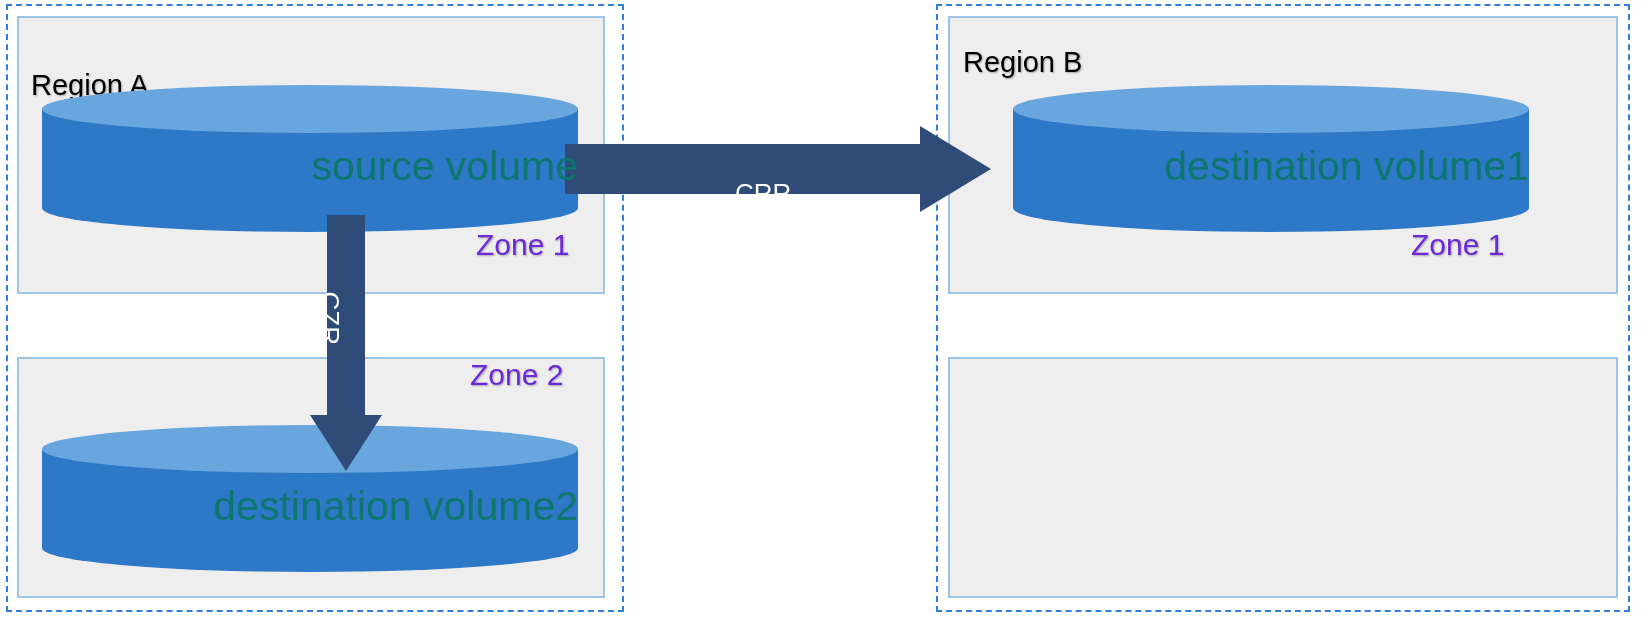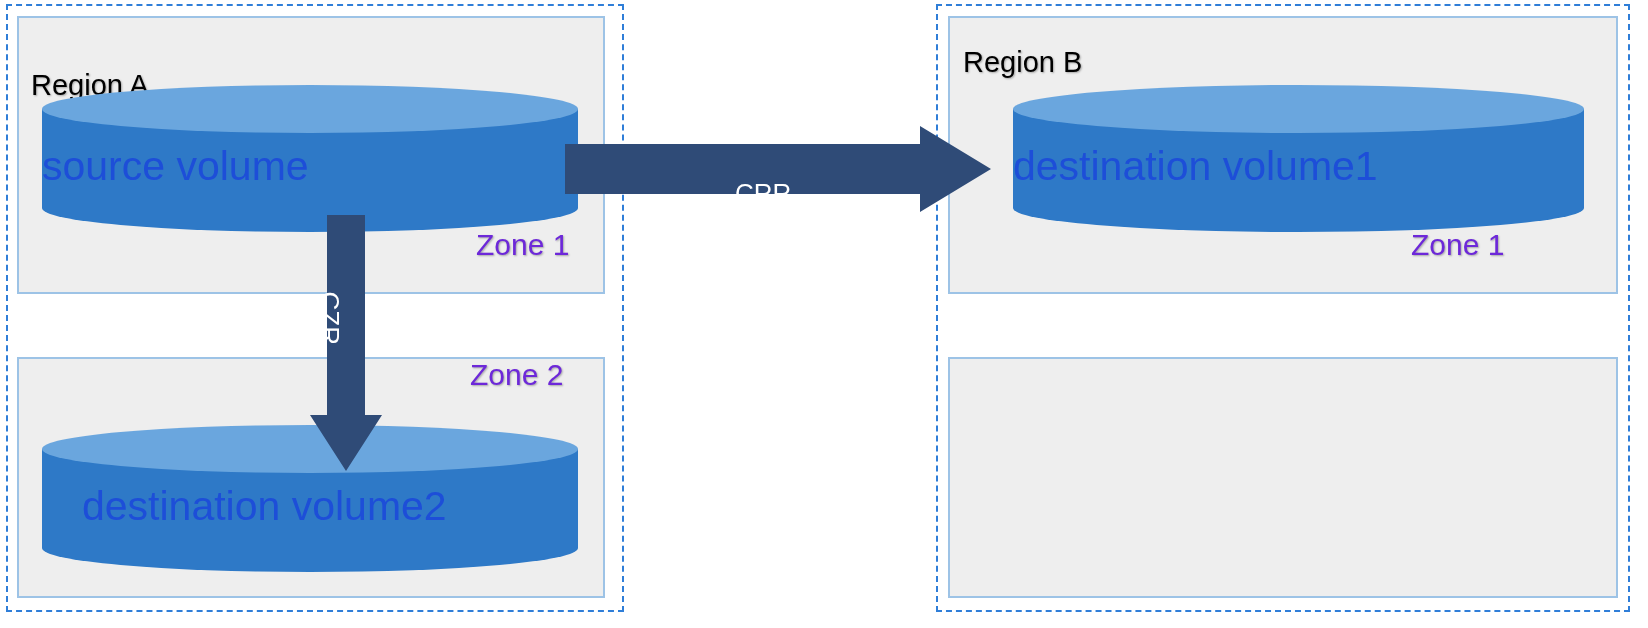--- a/index.html
+++ b/index.html
@@ -88,42 +88,42 @@
     left: 0;
     right: 0;
     bottom: 0;
     background: #2e79c7;
     border-radius: 50%;
   }
   .cyl-label {
     position: absolute;
     left: 0;
     right: 0;
-    text-align: left;
-    color: #1d4ed8;
+    text-align: right;
+    color: #0f766e;
     white-space: nowrap;
     z-index: 4;
   }
 
   
   #cyl-source { left: 42px; top: 85px; width: 536px; height: 147px; }
   #cyl-source .cyl-top    { height: 48px; }
   #cyl-source .cyl-body   { top: 24px; bottom: 24px; }
   #cyl-source .cyl-bottom { height: 48px; }
   #cyl-source .cyl-label  { top: 58px; font-size: 41px; }
 
   
   #cyl-dest2 { left: 42px; top: 425px; width: 536px; height: 147px; }
   #cyl-dest2 .cyl-top    { height: 48px; }
   #cyl-dest2 .cyl-body   { top: 24px; bottom: 24px; }
   #cyl-dest2 .cyl-bottom { height: 48px; }
   #cyl-dest2 .cyl-label  { top: 58px; font-size: 41px; padding-left: 40px; }
 
   
-  #cyl-dest1 { left: 1013px; top: 85px; width: 571px; height: 147px; }
+  #cyl-dest1 { left: 1013px; top: 85px; width: 516px; height: 147px; }
   #cyl-dest1 .cyl-top    { height: 48px; }
   #cyl-dest1 .cyl-body   { top: 24px; bottom: 24px; }
   #cyl-dest1 .cyl-bottom { height: 48px; }
   #cyl-dest1 .cyl-label  { top: 58px; font-size: 41px; }
 
   
   .arrow-svg {
     position: absolute;
     overflow: visible;
   }

